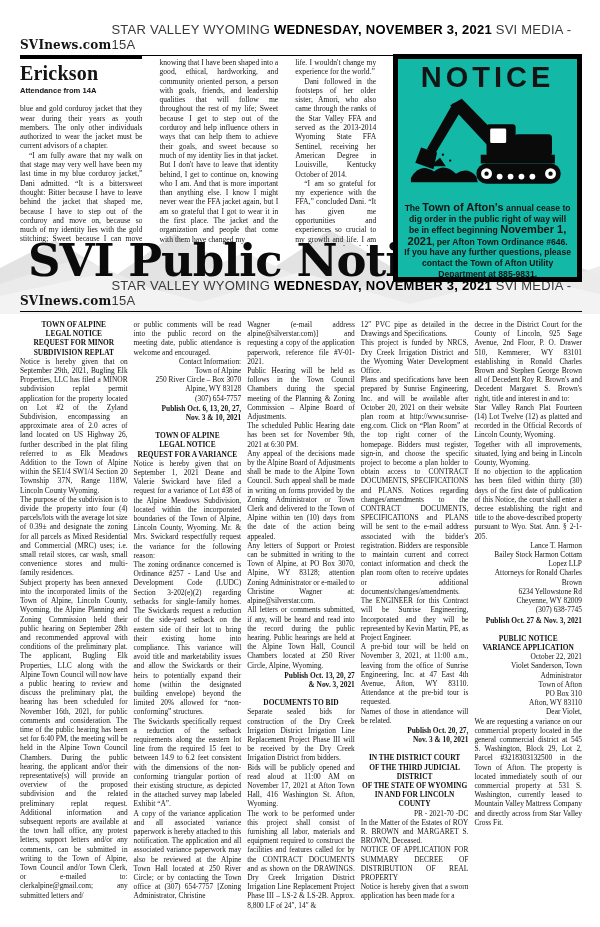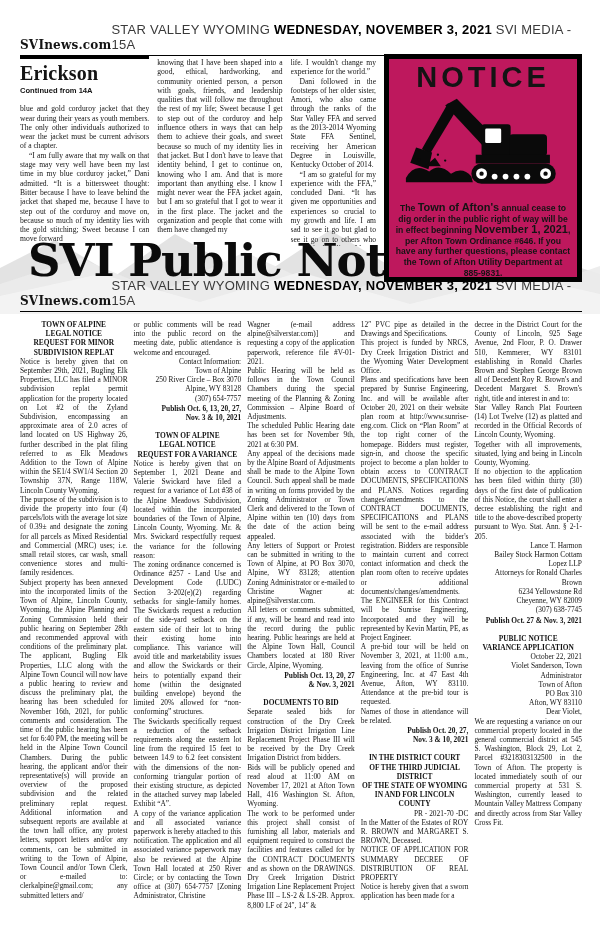--- a/index.html
+++ b/index.html
@@ -9,34 +9,34 @@
   
   .mast{display:flex;justify-content:space-between;align-items:flex-end;
         border-bottom:1.8px solid #000;padding-bottom:3px;}
   .site{font-family:"DejaVu Serif",serif;font-weight:bold;font-size:12px;letter-spacing:.2px;}
   .dateline{font-family:"Liberation Sans",sans-serif;font-size:13px;color:#3a3a3a;letter-spacing:.25px;}
   .dateline b{color:#000;}
 
   .header1{position:absolute;top:22px;left:20px;right:18px;z-index:4;}
 
   
-  .top-section{position:absolute;top:54px;left:20px;right:18px;height:232px;display:flex;gap:8px;z-index:3;}
+  .top-section{position:absolute;top:54px;left:20px;right:18px;height:232px;display:flex;gap:17px;z-index:3;}
   .e-col{height:188px;overflow:hidden;}
   .e-col1{width:130px;}
   .e-col2{width:126px;padding-top:4px;}
   .e-col3{width:86px;padding-top:4px;}
   .e-col p{margin:0;text-align:justify;font-size:7.6px;line-height:9.3px;}
   .e-head-bar{height:3px;background:#000;margin:2px 0 3px 0;}
   .e-title{font-size:20px;font-weight:bold;margin:0 0 1px 0;letter-spacing:.2px;}
   .e-cont{font-family:"Liberation Sans",sans-serif;font-weight:bold;font-size:7.6px;margin:0 0 9px 0 !important;text-align:left !important;}
   .e-first{text-indent:0;}
   .e-indent{text-indent:9px;}
 
   
-  .ad-box{width:199px;height:228px;box-sizing:border-box;border:5px solid #000;background:#be185d;
+  .ad-box{width:199px;height:228px;box-sizing:border-box;border:5px solid #000;background:#14b8a6;
           text-align:center;padding:3px 6px;}
   .ad-title{font-family:"Liberation Sans",sans-serif;font-weight:900;font-size:29px;
             letter-spacing:4px;margin:0;line-height:30px;}
   .ad-art{display:block;margin:-2px auto 0 auto;}
   .ad-text{font-family:"Liberation Sans",sans-serif;font-weight:bold;font-size:8.6px;
            line-height:10.6px;margin:0;}
   .ad-bold{font-size:11px;}
 
   
   .banner{position:absolute;top:222px;left:0;width:600px;height:92px;z-index:1;}
@@ -63,21 +63,21 @@
 
   <div class="header1 mast">
     <span class="site">SVInews.com</span>
     <span class="dateline"><span>STAR VALLEY WYOMING </span><b>WEDNESDAY, NOVEMBER 3, 2021</b><span> SVI MEDIA - 15A</span></span>
   </div>
 
   <div class="top-section">
     <div class="e-col e-col1">
       <div class="e-head-bar"></div>
       <h2 class="e-title">Erickson</h2>
-      <p class="e-cont">Continued from 14A</p>
+      <p class="e-cont">Attendance from 14A</p>
       <div id="e-col1-text">
           <p class="e-first">blue and gold corduroy jacket that they wear during their years as youth members. The only other individuals authorized to wear the jacket must be current advisors of a chapter.</p>
           <p class="e-indent">“I am fully aware that my walk on that stage may very well have been my last time in my blue corduroy jacket,” Dani admitted. “It is a bittersweet thought: Bitter because I have to leave behind the jacket that shaped me, because I have to step out of the corduroy and move on, because so much of my identity lies with the gold stitching; Sweet because I can move forward</p>
         </div>
     </div>
     <div class="e-col e-col2" id="e-col2-text">
         <p class="e-first">knowing that I have been shaped into a good, ethical, hardworking, and community oriented person, a person with goals, friends, and leadership qualities that will follow me throughout the rest of my life; Sweet because I get to step out of the corduroy and help influence others in ways that can help them to achieve their goals, and sweet because so much of my identity lies in that jacket. But I don't have to leave that identity behind, I get to continue on, knowing who I am. And that is more important than anything else. I know I might never wear the FFA jacket again, but I am so grateful that I got to wear it in the first place. The jacket and the organization and people that come with them have changed my</p>
       </div>
     <div class="e-col e-col3" id="e-col3-text">
         <p class="e-first">life. I wouldn't change my experience for the world.”</p>
@@ -155,21 +155,21 @@
         <p class="n-body">The zoning ordinance concerned is Ordinance #257 - Land Use and Development Code (LUDC) Section 3-202(e)(2) regarding setbacks for single-family homes. The Swickards request a reduction of the side-yard setback on the eastern side of their lot to bring their existing home into compliance. This variance will avoid title and marketability issues and allow the Swickards or their heirs to potentially expand their home (within the designated building envelope) beyond the limited 20% allowed for “non-conforming” structures.</p>
         <p class="n-body">The Swickards specifically request a reduction of the setback requirements along the eastern lot line from the required 15 feet to between 14.9 to 6.2 feet consistent with the dimensions of the non-conforming triangular portion of their existing structure, as depicted in the attached survey map labeled Exhibit “A”.</p>
         <p class="n-body">A copy of the variance application and all associated variance paperwork is hereby attached to this notification. The application and all associated variance paperwork may also be reviewed at the Alpine Town Hall located at 250 River Circle; or by contacting the Town office at (307) 654-7757 [Zoning Administrator, Christine</p>
       </div>
       <div class="notice-col">
         <p class="n-body">Wagner (e-mail address alpine@silverstar.com)] and requesting a copy of the application paperwork, reference file #V-01-2021.</p>
         <p class="n-body">Public Hearing will be held as follows in the Town Council Chambers during the special meeting of the Planning &amp; Zoning Commission – Alpine Board of Adjustments.</p>
         <p class="n-body">The scheduled Public Hearing date has been set for November 9th, 2021 at 6:30 PM.</p>
         <p class="n-body">Any appeal of the decisions made by the Alpine Board of Adjustments shall be made to the Alpine Town Council. Such appeal shall be made in writing on forms provided by the Zoning Administrator or Town Clerk and delivered to the Town of Alpine within ten (10) days from the date of the action being appealed.</p>
         <p class="n-body">Any letters of Support or Protest can be submitted in writing to the Town of Alpine, at PO Box 3070, Alpine, WY 83128; attention Zoning Administrator or e-mailed to Christine Wagner at: alpine@silverstar.com.</p>
-        <p class="n-body">All letters or comments submitted, if any, will be heard and read into the record during the public hearing. Public hearings are held at the Alpine Town Hall, Council Chambers located at 180 River Circle, Alpine, Wyoming.</p>
+        <p class="n-body">All letters or comments submitted, if any, will be heard and read into the record during the public hearing. Public hearings are held at the Alpine Town Hall, Council Chambers located at 250 River Circle, Alpine, Wyoming.</p>
         <p class="n-pub">Publish Oct. 13, 20, 27
 &amp; Nov. 3, 2021</p>
         <p class="n-head">DOCUMENTS TO BID</p>
         <p class="n-body">Separate sealed bids for construction of the Dry Creek Irrigation District Irrigation Line Replacement Project Phase III will be received by the Dry Creek Irrigation District from bidders.</p>
         <p class="n-body">Bids will be publicly opened and read aloud at 11:00 AM on November 17, 2021 at Afton Town Hall, 416 Washington St. Afton, Wyoming.</p>
         <p class="n-body">The work to be performed under this project shall consist of furnishing all labor, materials and equipment required to construct the facilities and features called for by the CONTRACT DOCUMENTS and as shown on the DRAWINGS. Dry Creek Irrigation District Irrigation Line Replacement Project Phase III – LS-2 &amp; LS-2B. Approx. 8,800 LF of 24″, 14″ &amp;</p>
       </div>
       <div class="notice-col">
         <p class="n-body">12″ PVC pipe as detailed in the Drawings and Specifications.</p>
         <p class="n-body">This project is funded by NRCS, Dry Creek Irrigation District and the Wyoming Water Development Office.</p>

